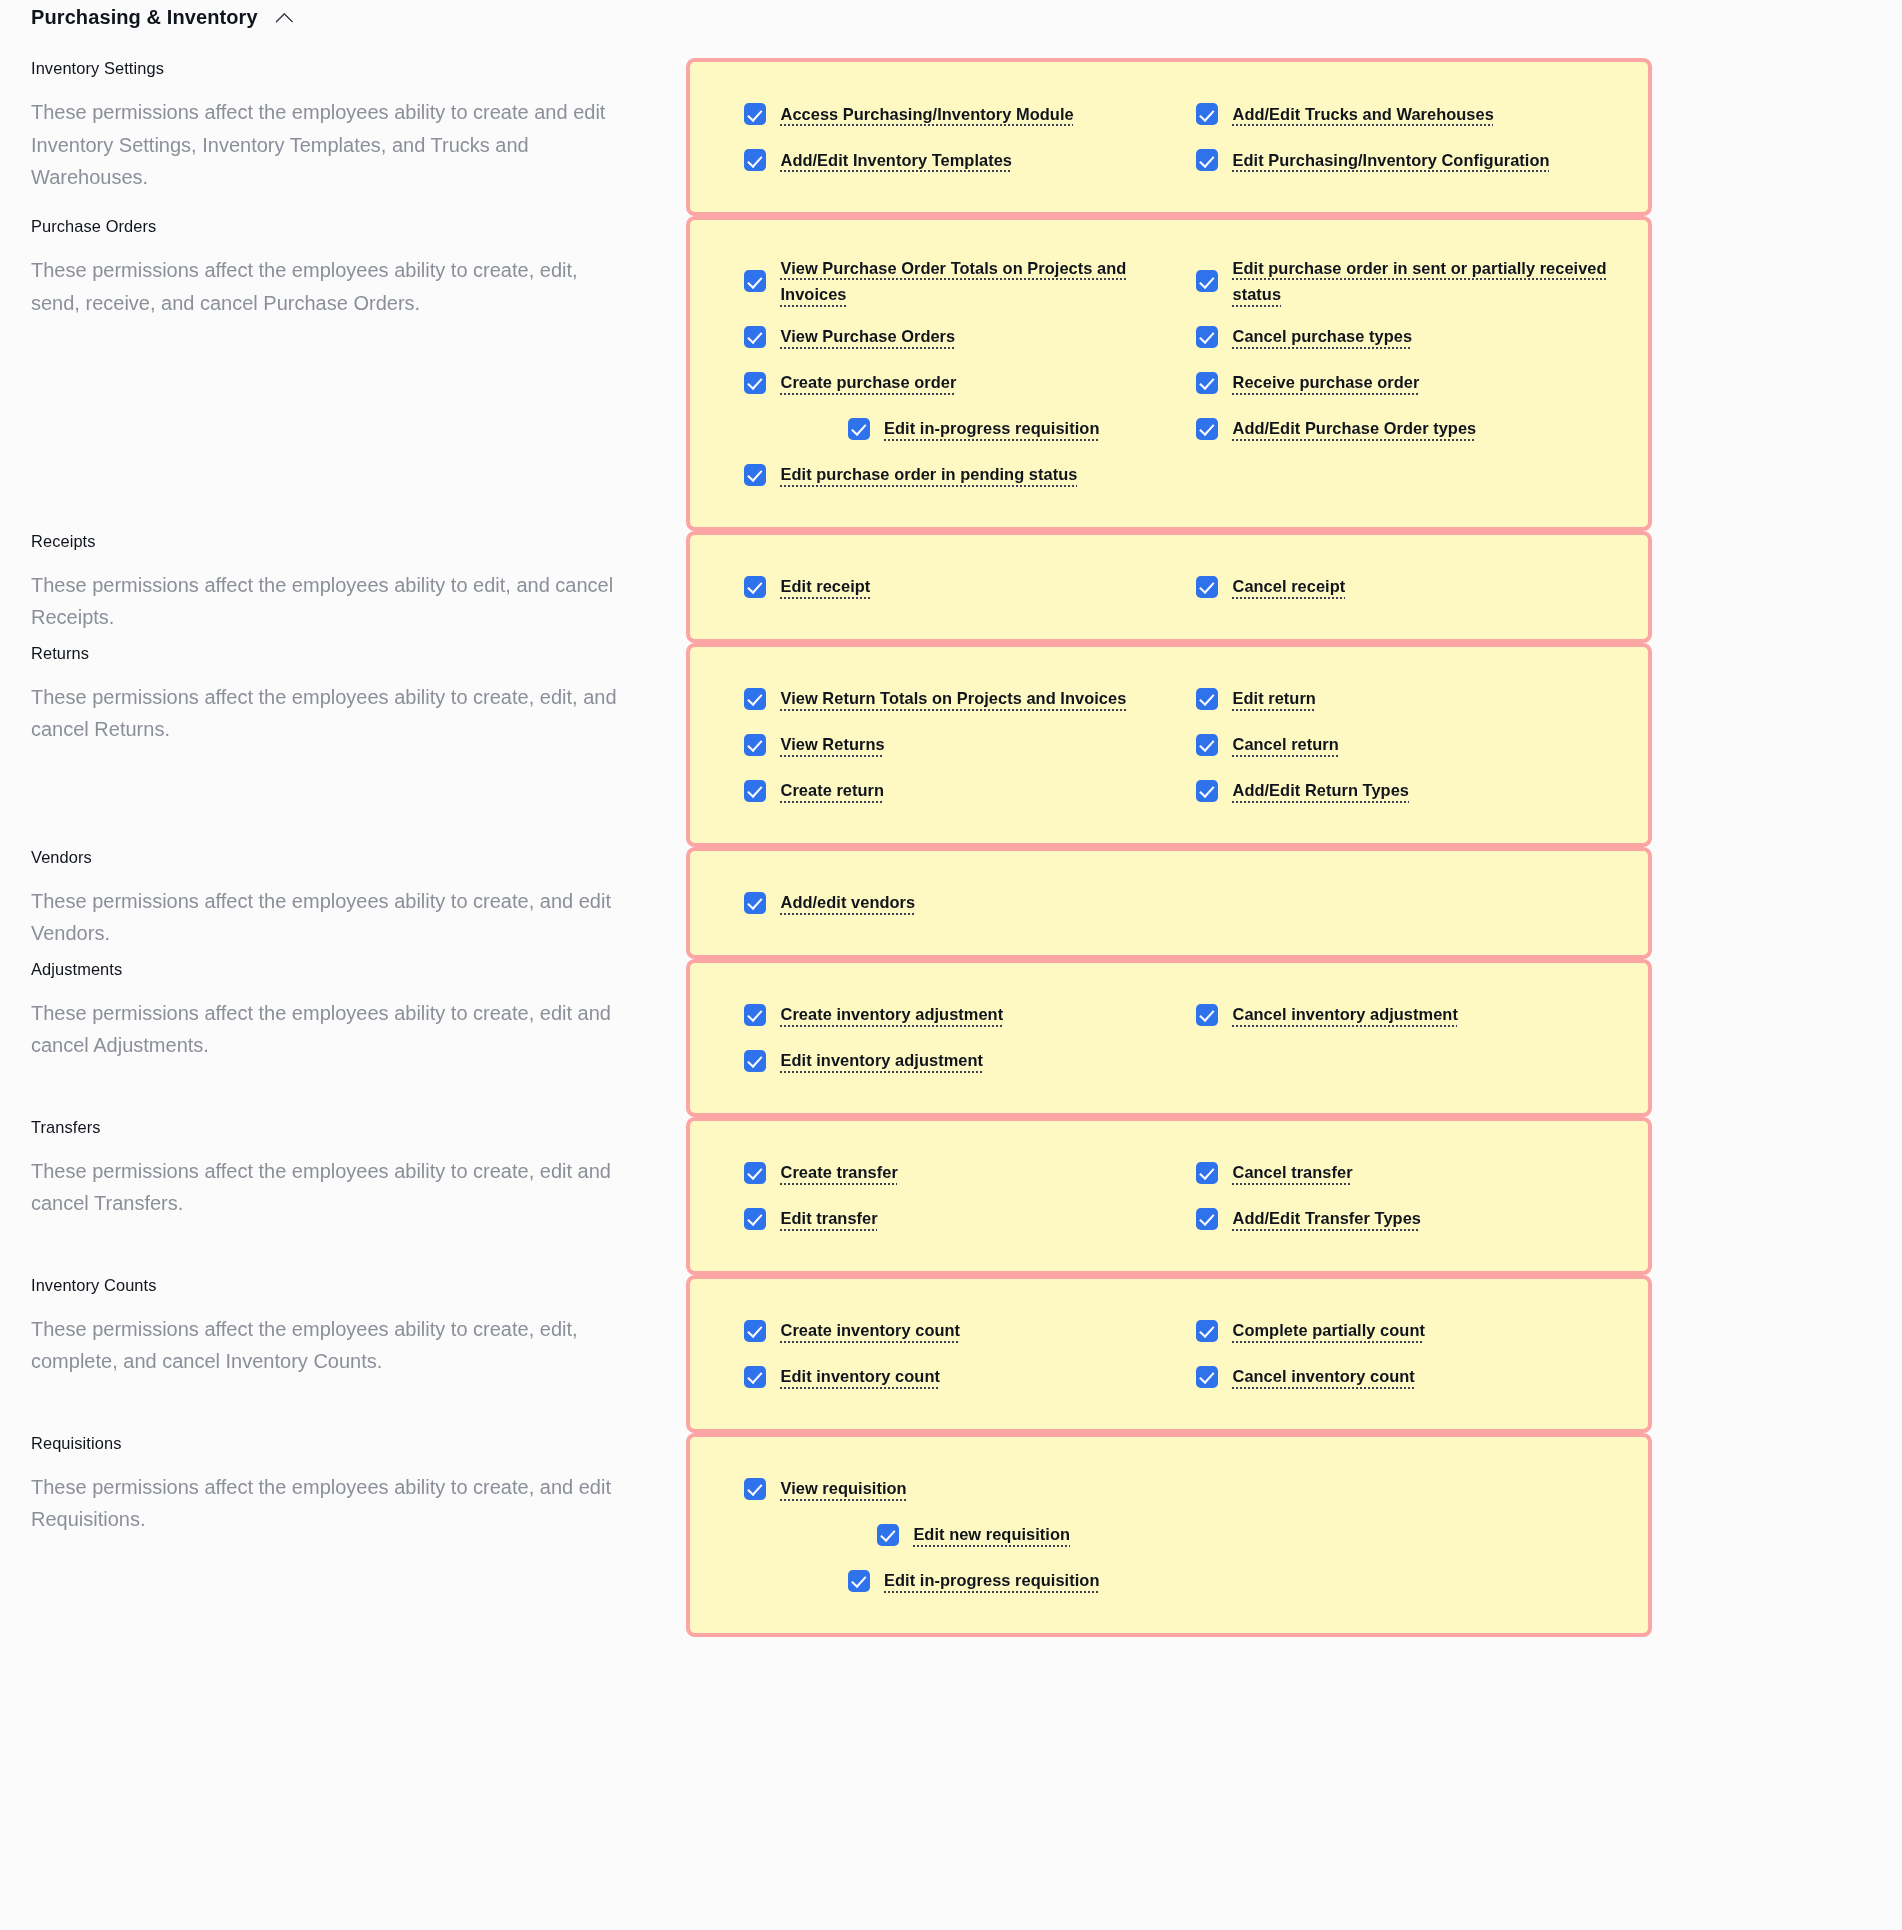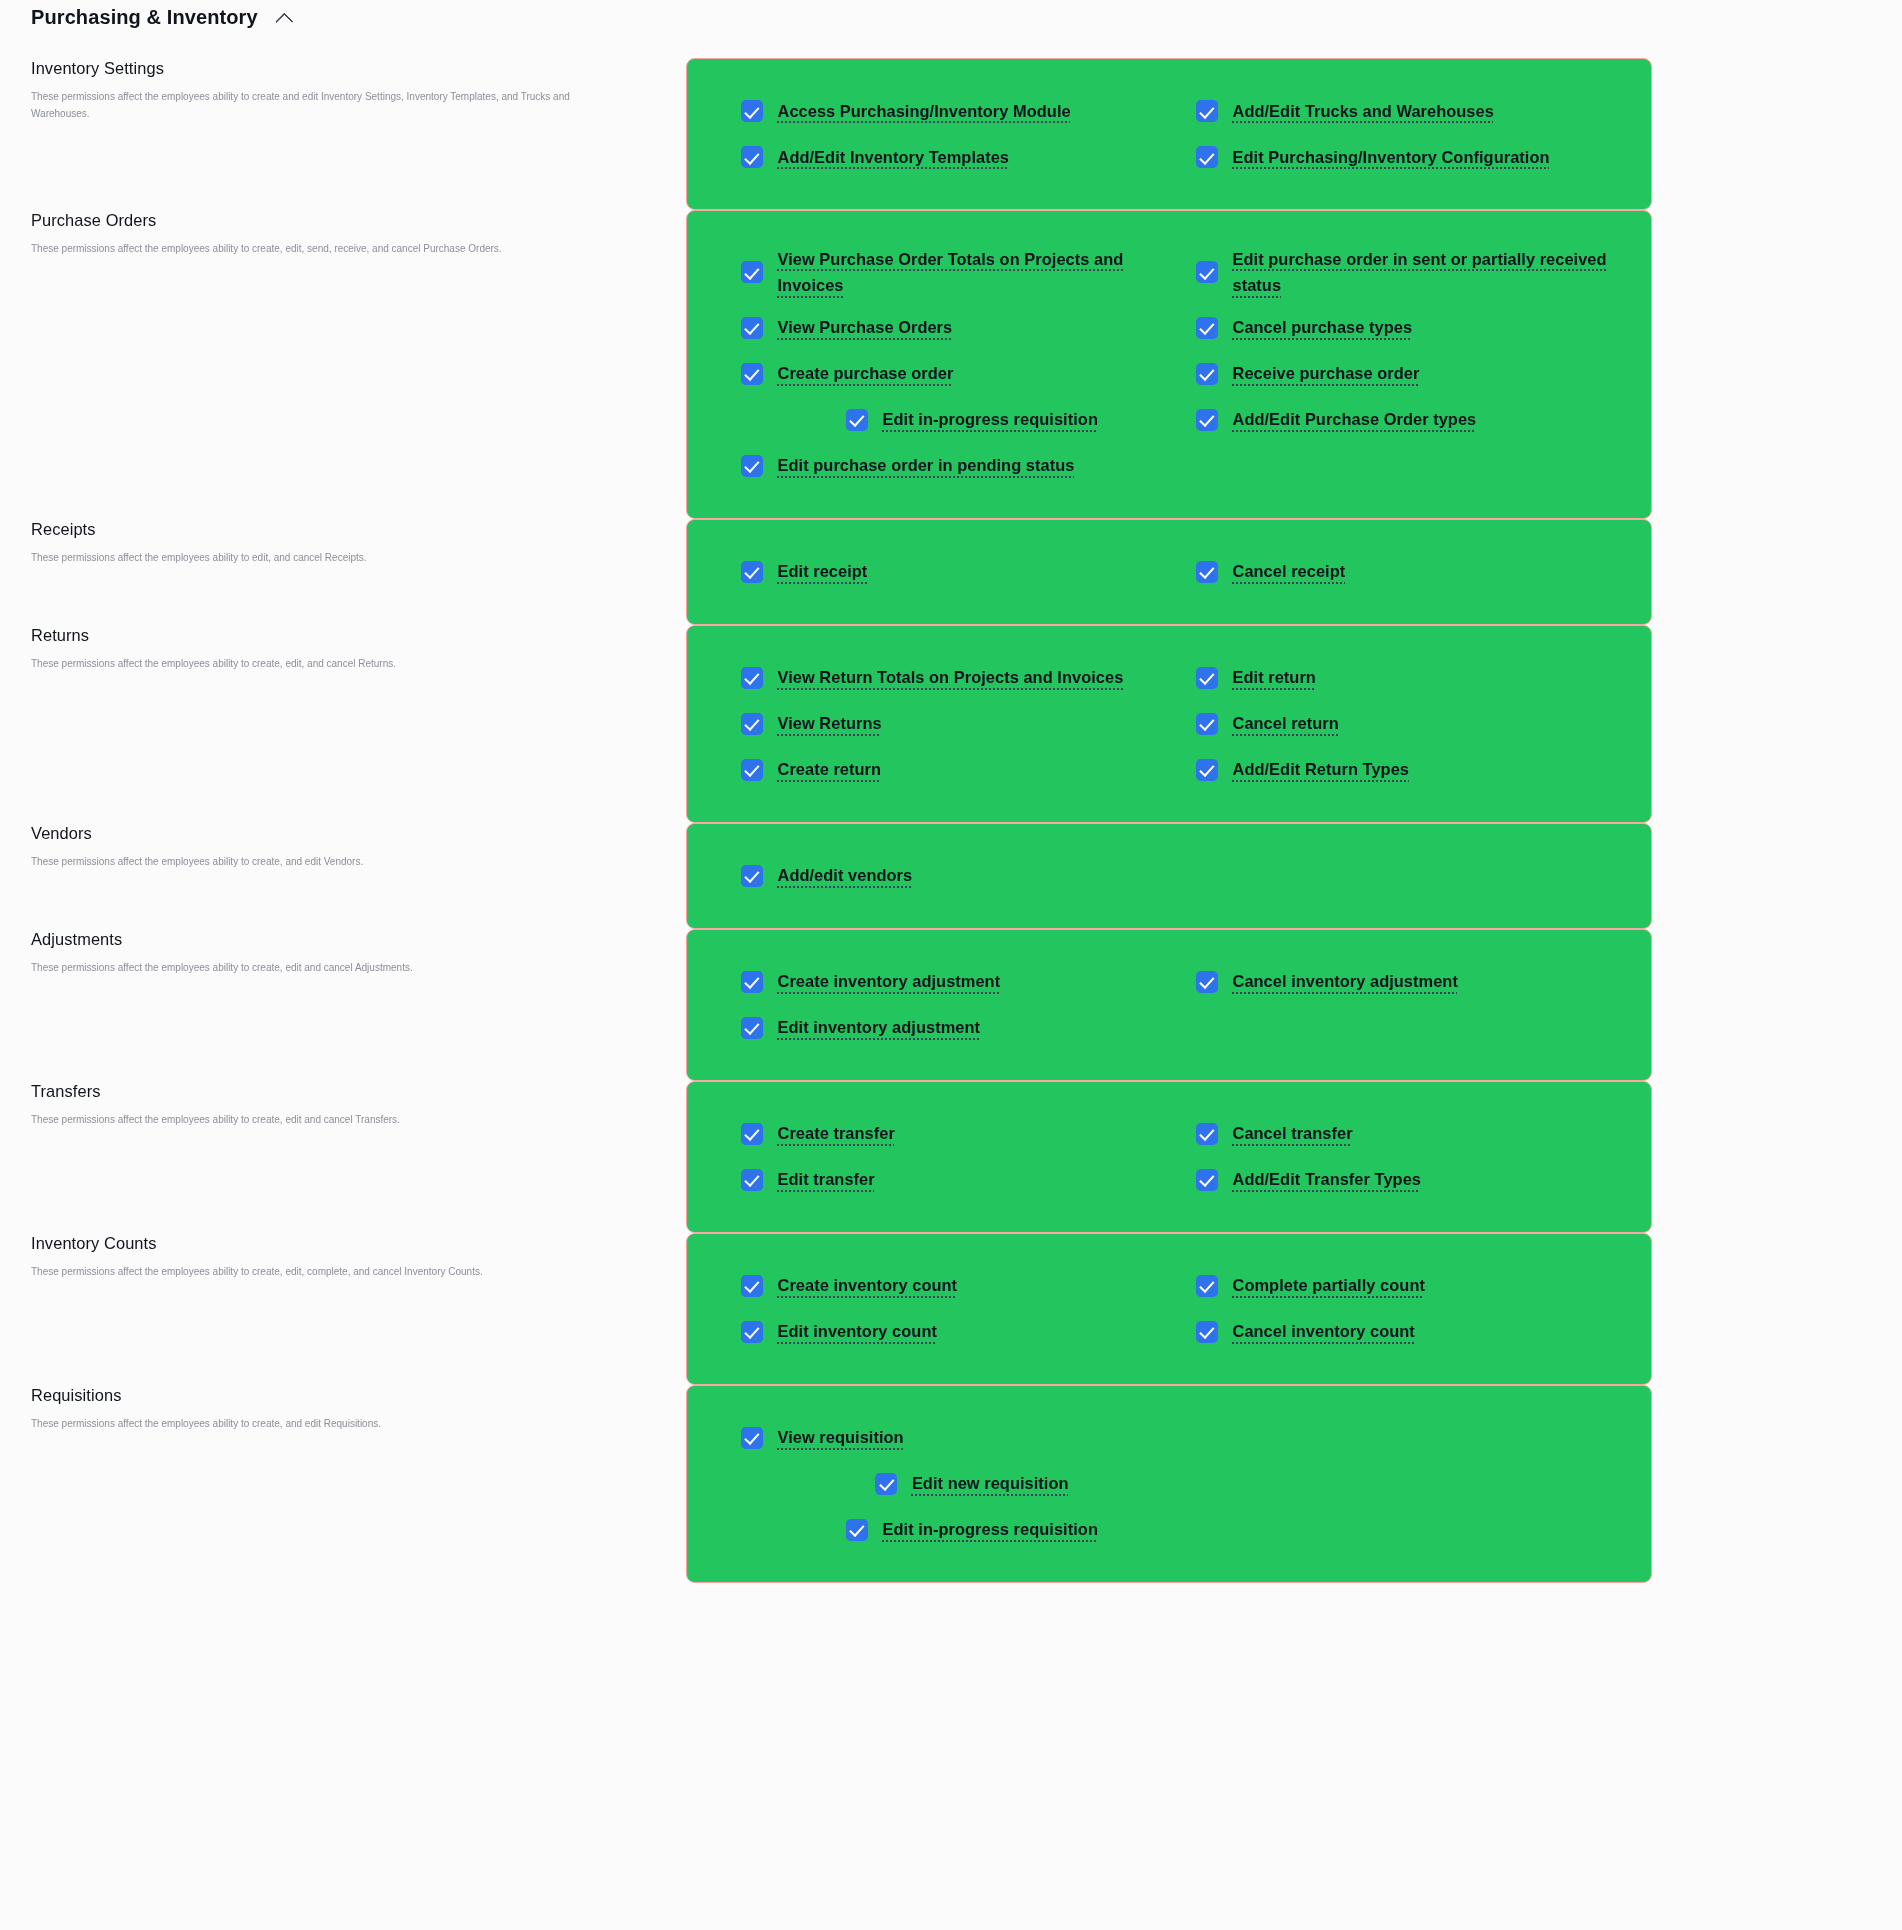--- a/index.html
+++ b/index.html
@@ -66,30 +66,30 @@
   .group-desc { padding-right: 58px; }
 
   .group-title {
     font-size: 16.4px;
     font-weight: 400;
     color: #10141c;
     line-height: 1.3;
     letter-spacing: 0.1px;
   }
   .group-blurb {
-    margin-top: 10px;
-    font-size: 10px;
+    margin-top: 17px;
+    font-size: 20px;
     line-height: 1.62;
     color: #8b8f98;
     max-width: 603px;
   }
 
   .card {
-    background: #22c55e;
-    border: 1px solid #fca5a5;
+    background: #fef9c3;
+    border: 4px solid #fca5a5;
     border-radius: 8.7px;
     padding: 29px 39px 29px 54px;
     width: 966px;
   }
 
   .perm-grid {
     display: grid;
     grid-template-columns: 1fr 1fr;
     column-gap: 39px;
     row-gap: 0;

